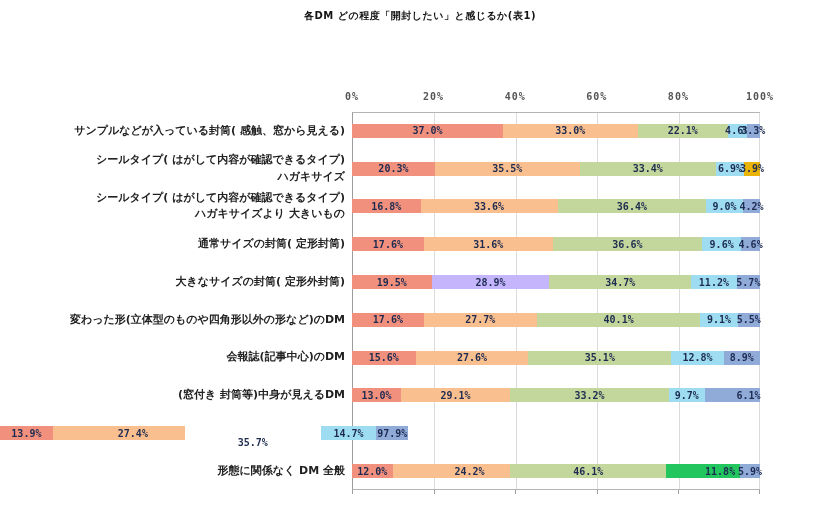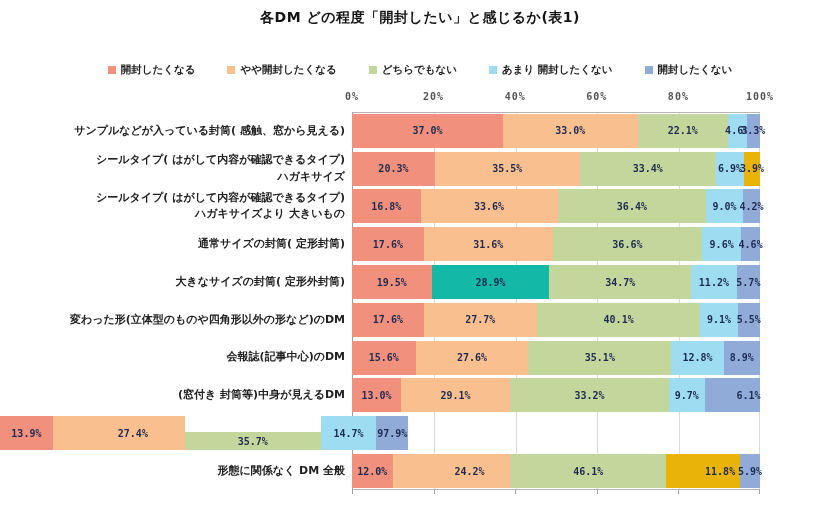--- a/index.html
+++ b/index.html
@@ -2,21 +2,21 @@
 <html><head>
 <meta charset="utf-8">
 <style>
   html,body { margin:0; padding:0; background:#fff; }
   .canvas {
     position:relative; width:840px; height:506px; background:#ffffff;
     font-family:"DejaVu Sans","Liberation Sans",sans-serif; overflow:hidden;
   }
   .title {
     position:absolute; top:9px; left:0; right:0; text-align:center;
-    font-size:14px; font-weight:bold; color:#141414; letter-spacing:0.5px;
+    font-size:10px; font-weight:bold; color:#141414; letter-spacing:0.5px;
   }
   .legend {
     position:absolute; top:63px; left:0; right:0;
     display:flex; justify-content:center; align-items:center; gap:32px;
   }
   .legend-item { display:flex; align-items:center; gap:5px; font-size:10.5px; font-weight:bold; color:#222; }
   .legend-swatch { width:8px; height:8px; display:inline-block; }
   .axis-row {
     position:absolute; top:91px; left:352px; width:408px; height:13px;
     font-family:"DejaVu Sans Mono","Liberation Mono",monospace;
@@ -30,56 +30,34 @@
   }
   .gl { position:absolute; top:0; bottom:0; width:1px; background:#dbdbdb; }
   .ticks { position:absolute; top:490px; left:352px; width:408px; height:6px; }
   .tk { position:absolute; top:0; width:1px; height:4px; background:#9d9d9d; }
   .rows { position:absolute; top:112px; left:0; width:760px; }
   .row { display:flex; align-items:center; height:37.8px; }
   .cat {
     width:352px; padding-right:7px; box-sizing:border-box; text-align:right;
     font-size:11px; font-weight:bold; color:#222; line-height:1.5; white-space:pre-line;
   }
-  .track { width:408px; height:34px; display:flex; position:relative; }
+  .track { width:408px; height:14px; display:flex; position:relative; }
   .seg {
     flex-basis:0; min-width:0; display:flex; align-items:center; justify-content:center;
     font-family:"DejaVu Sans Mono","Liberation Mono",monospace;
     font-size:10px; font-weight:bold; color:#1d2b50; white-space:nowrap; overflow:visible;
   }
 </style>
 </head>
 <body>
 
 <div class="canvas">
 
   <div class="title">各DM どの程度「開封したい」と感じるか(表1)</div>
 
-  <div class="legend">
-    <div class="legend-item">
-      <span class="legend-swatch" style="background: rgb(242, 144, 126);"></span>
-      <span>開封したくなる</span>
-    </div>
-    <div class="legend-item">
-      <span class="legend-swatch" style="background: rgb(250, 191, 143);"></span>
-      <span>やや開封したくなる</span>
-    </div>
-    <div class="legend-item">
-      <span class="legend-swatch" style="background: rgb(195, 214, 155);"></span>
-      <span>どちらでもない</span>
-    </div>
-    <div class="legend-item">
-      <span class="legend-swatch" style="background: rgb(158, 220, 242);"></span>
-      <span>あまり 開封したくない</span>
-    </div>
-    <div class="legend-item">
-      <span class="legend-swatch" style="background: rgb(145, 171, 217);"></span>
-      <span>開封したくない</span>
-    </div>
-  </div>
 
   <div class="axis-row">
     <span class="axis-tick" style="left:0%">0%</span>
     <span class="axis-tick" style="left:20%">20%</span>
     <span class="axis-tick" style="left:40%">40%</span>
     <span class="axis-tick" style="left:60%">60%</span>
     <span class="axis-tick" style="left:80%">80%</span>
     <span class="axis-tick" style="left:100%">100%</span>
   </div>
 
@@ -131,21 +109,21 @@
           <div class="seg" style="flex-grow: 31.6; background: rgb(250, 191, 143);">31.6%</div>
           <div class="seg" style="flex-grow: 36.6; background: rgb(195, 214, 155);">36.6%</div>
           <div class="seg" style="flex-grow: 9.6; background: rgb(158, 220, 242);">9.6%</div>
           <div class="seg" style="flex-grow: 4.6; background: rgb(145, 171, 217);">4.6%</div>
         </div>
       </div>
       <div class="row">
         <div class="cat">大きなサイズの封筒( 定形外封筒)</div>
         <div class="track">
           <div class="seg" style="flex-grow: 19.5; background: rgb(242, 144, 126);">19.5%</div>
-          <div class="seg" style="flex-grow: 28.9; background: #14b8a6;">28.9%</div>
+          <div class="seg" style="flex-grow: 28.9; background: #c4b5fd;">28.9%</div>
           <div class="seg" style="flex-grow: 34.7; background: rgb(195, 214, 155);">34.7%</div>
           <div class="seg" style="flex-grow: 11.2; background: rgb(158, 220, 242);">11.2%</div>
           <div class="seg" style="flex-grow: 5.7; background: rgb(145, 171, 217);">5.7%</div>
         </div>
       </div>
       <div class="row">
         <div class="cat">変わった形(立体型のものや四角形以外の形など)のDM</div>
         <div class="track">
           <div class="seg" style="flex-grow: 17.6; background: rgb(242, 144, 126);">17.6%</div>
           <div class="seg" style="flex-grow: 27.7; background: rgb(250, 191, 143);">27.7%</div>
@@ -182,21 +160,21 @@
           <div class="seg" style="flex-grow: 14.7; background: rgb(158, 220, 242);">14.7%</div>
           <div class="seg" style="flex-grow: 8.3; background: rgb(145, 171, 217);">97.9%</div>
         </div>
       </div>
       <div class="row">
         <div class="cat">形態に関係なく DM 全般</div>
         <div class="track">
           <div class="seg" style="flex-grow: 12; background: rgb(242, 144, 126);">12.0%</div>
           <div class="seg" style="flex-grow: 24.2; background: rgb(250, 191, 143); padding-left: 36px;">24.2%</div>
           <div class="seg" style="flex-grow: 46.1; background: rgb(195, 214, 155);">46.1%</div>
-          <div class="seg" style="flex-grow: 11.8; background: #eab308; padding-left: 34px;">11.8%</div>
+          <div class="seg" style="flex-grow: 11.8; background: #22c55e; padding-left: 34px;">11.8%</div>
           <div class="seg" style="flex-grow: 5.9; background: rgb(145, 171, 217);">5.9%</div>
         </div>
       </div>
     </div>
 
   <div class="ticks">
     <div class="tk" style="left:0%"></div>
     <div class="tk" style="left:20%"></div>
     <div class="tk" style="left:40%"></div>
     <div class="tk" style="left:60%"></div>

